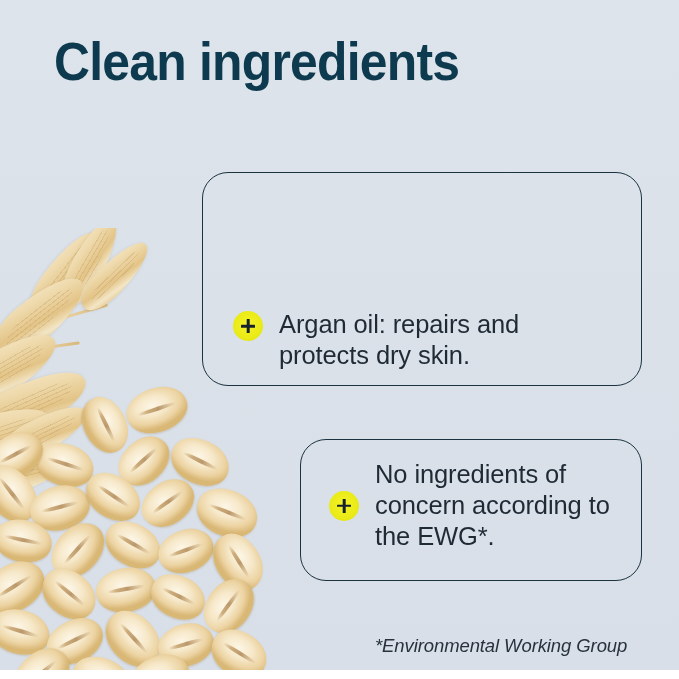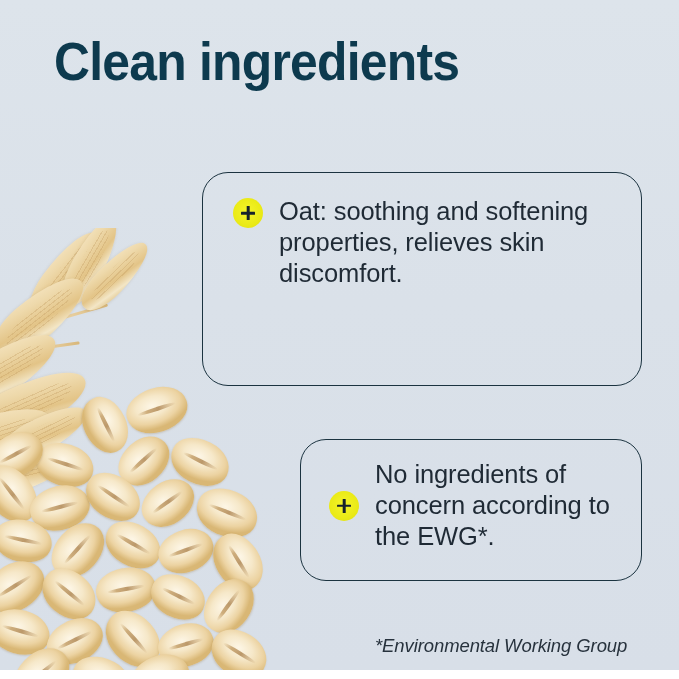--- a/index.html
+++ b/index.html
@@ -246,25 +246,25 @@
     <div class="flake" style="left:210px; top:404px; width:58px; height:44px; transform:rotate(32deg);"></div>
     <div class="flake" style="left:12px;  top:424px; width:60px; height:44px; transform:rotate(-40deg);"></div>
     <div class="flake" style="left:72px;  top:430px; width:58px; height:42px; transform:rotate(20deg);"></div>
     <div class="flake" style="left:130px; top:428px; width:60px; height:44px; transform:rotate(-22deg);"></div>
   </div>
 
   <div class="headline">Clean ingredients</div>
 
   <div class="card" id="card-ingredients">
 
-    <div class="bullet-row" id="bullet-oat">
+
+    <div class="bullet-row" id="bullet-argan">
       <span class="badge"></span>
-      <span class="bullet-text">Oat: soothing and softening properties, relieves skin discomfort.</span>
+      <span class="bullet-text">Argan oil: repairs and protects dry skin.</span>
     </div>
-
   </div>
 
   <div class="card" id="card-ewg">
     <div id="bullet-ewg">
       <span class="badge"></span>
       <span class="bullet-text">No ingredients of concern according to the EWG*.</span>
     </div>
   </div>
 
   <div class="footnote">*Environmental Working Group</div>

